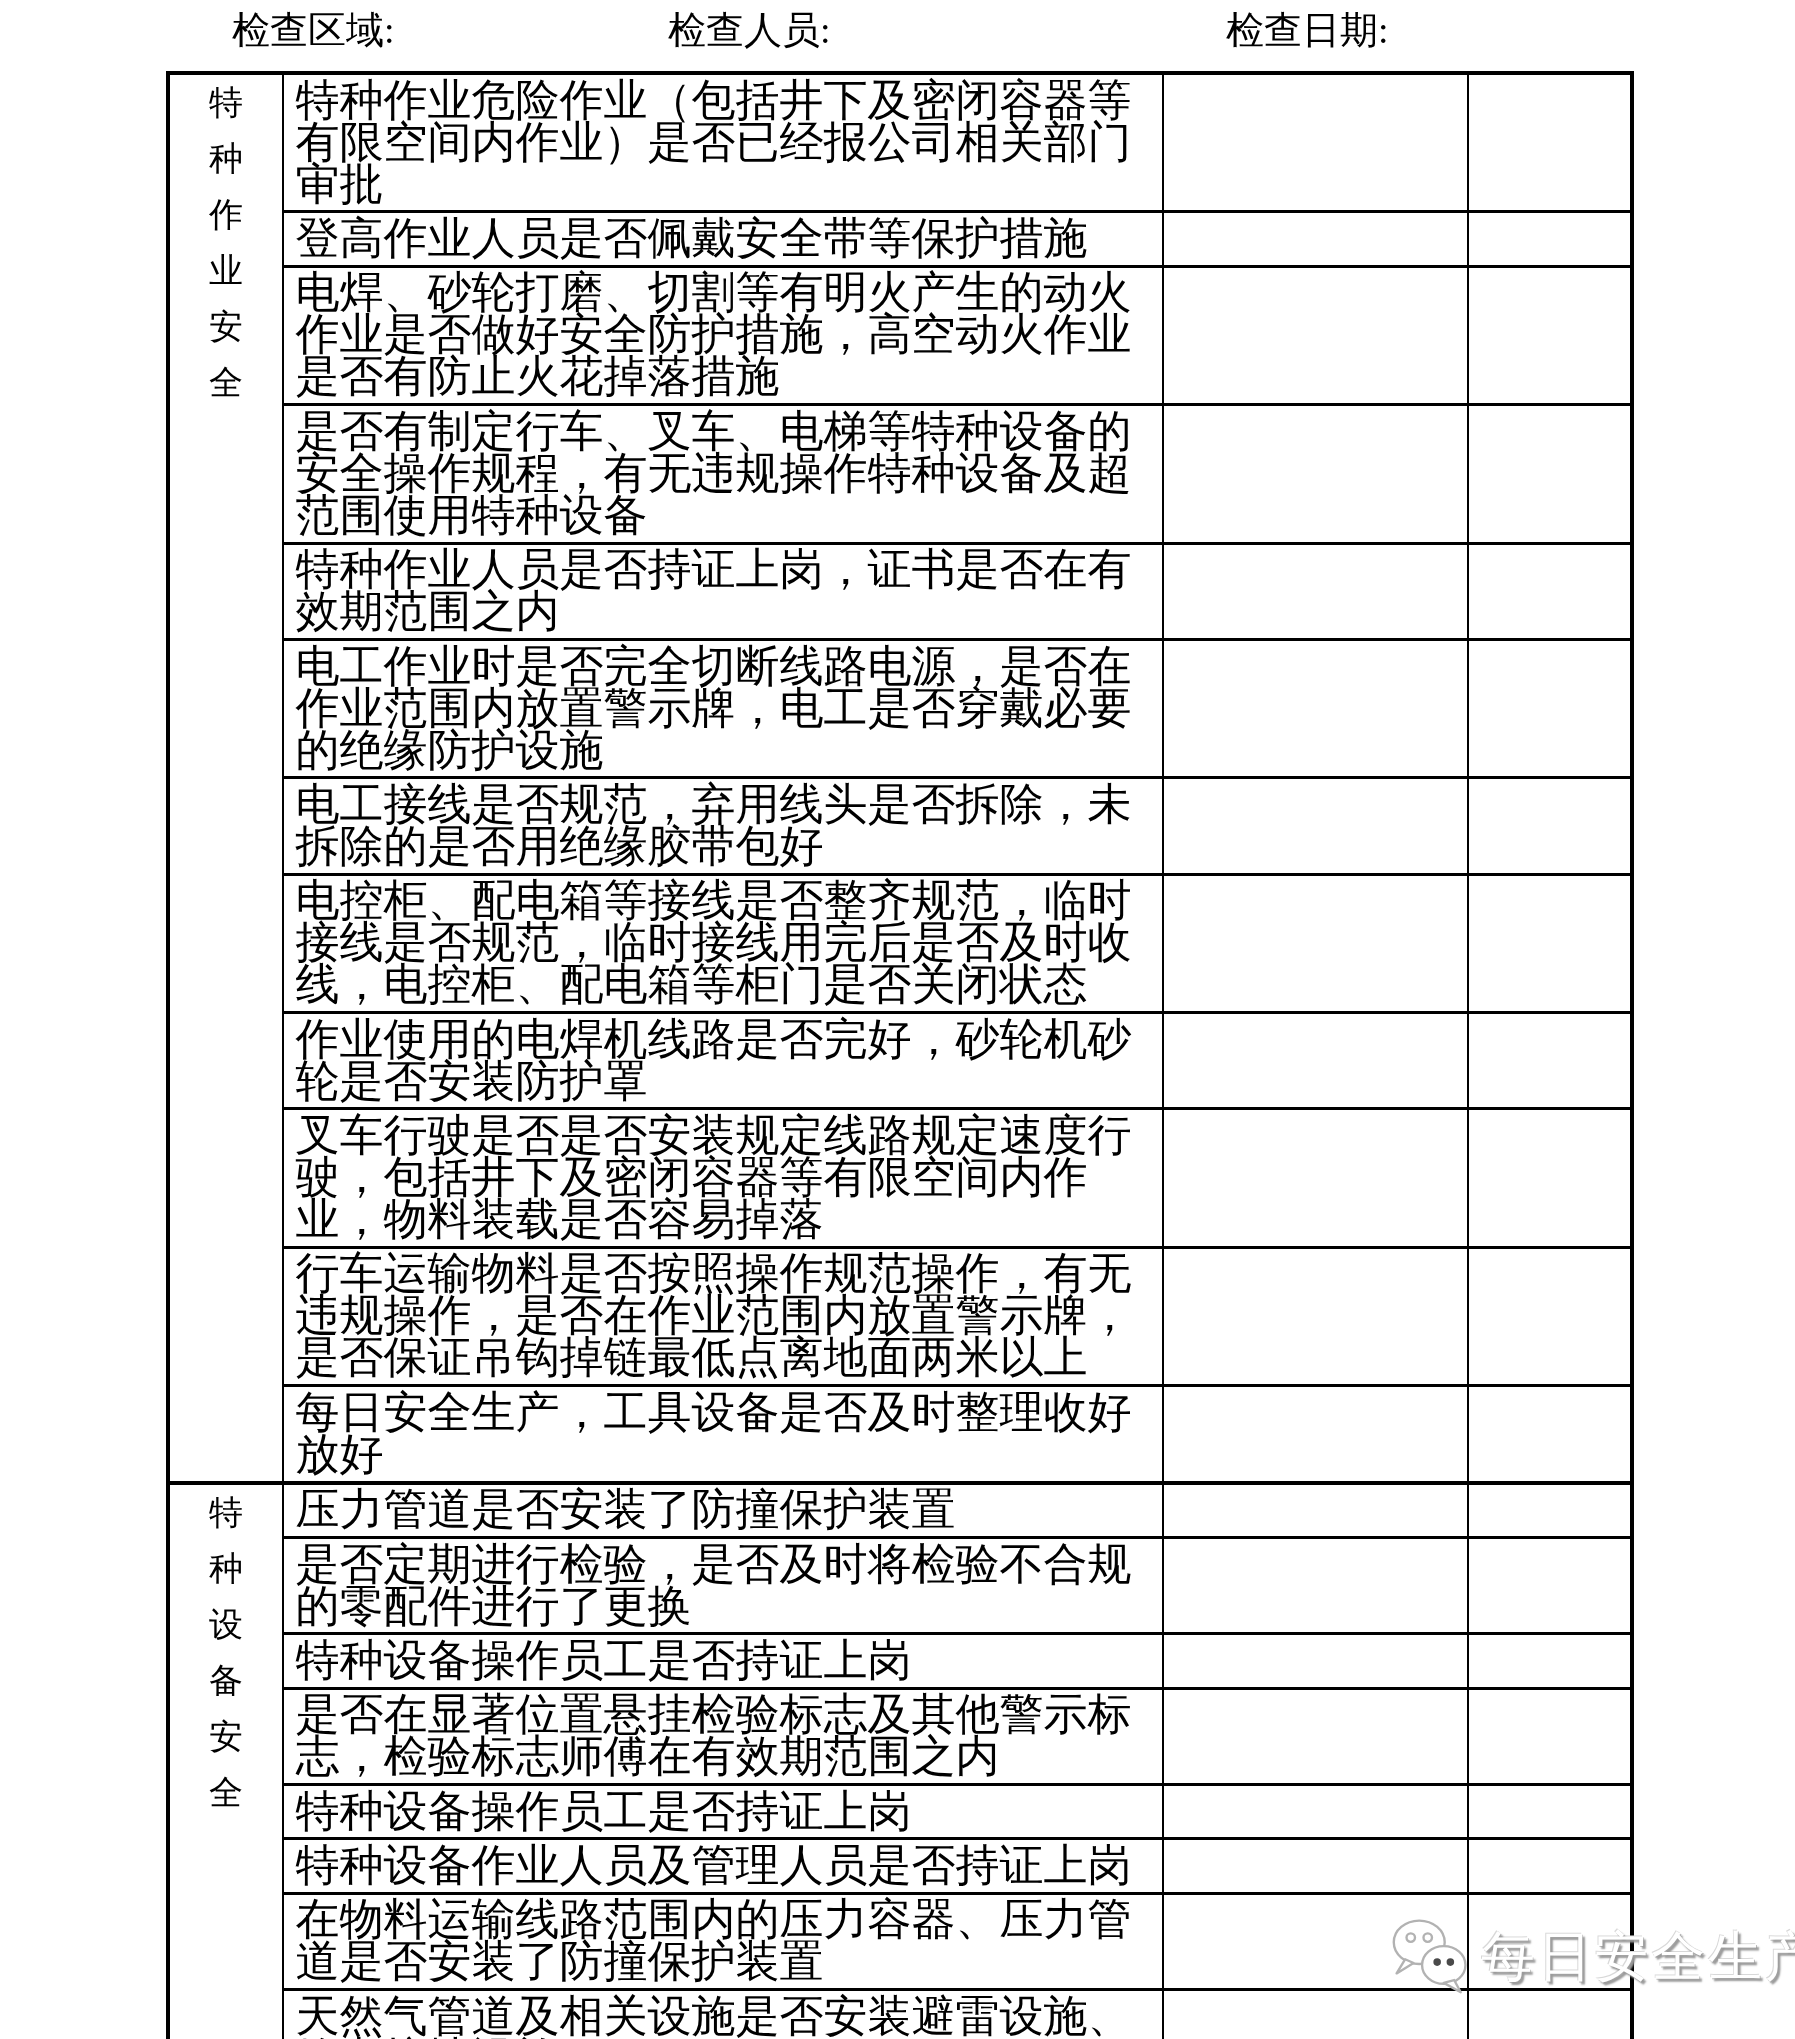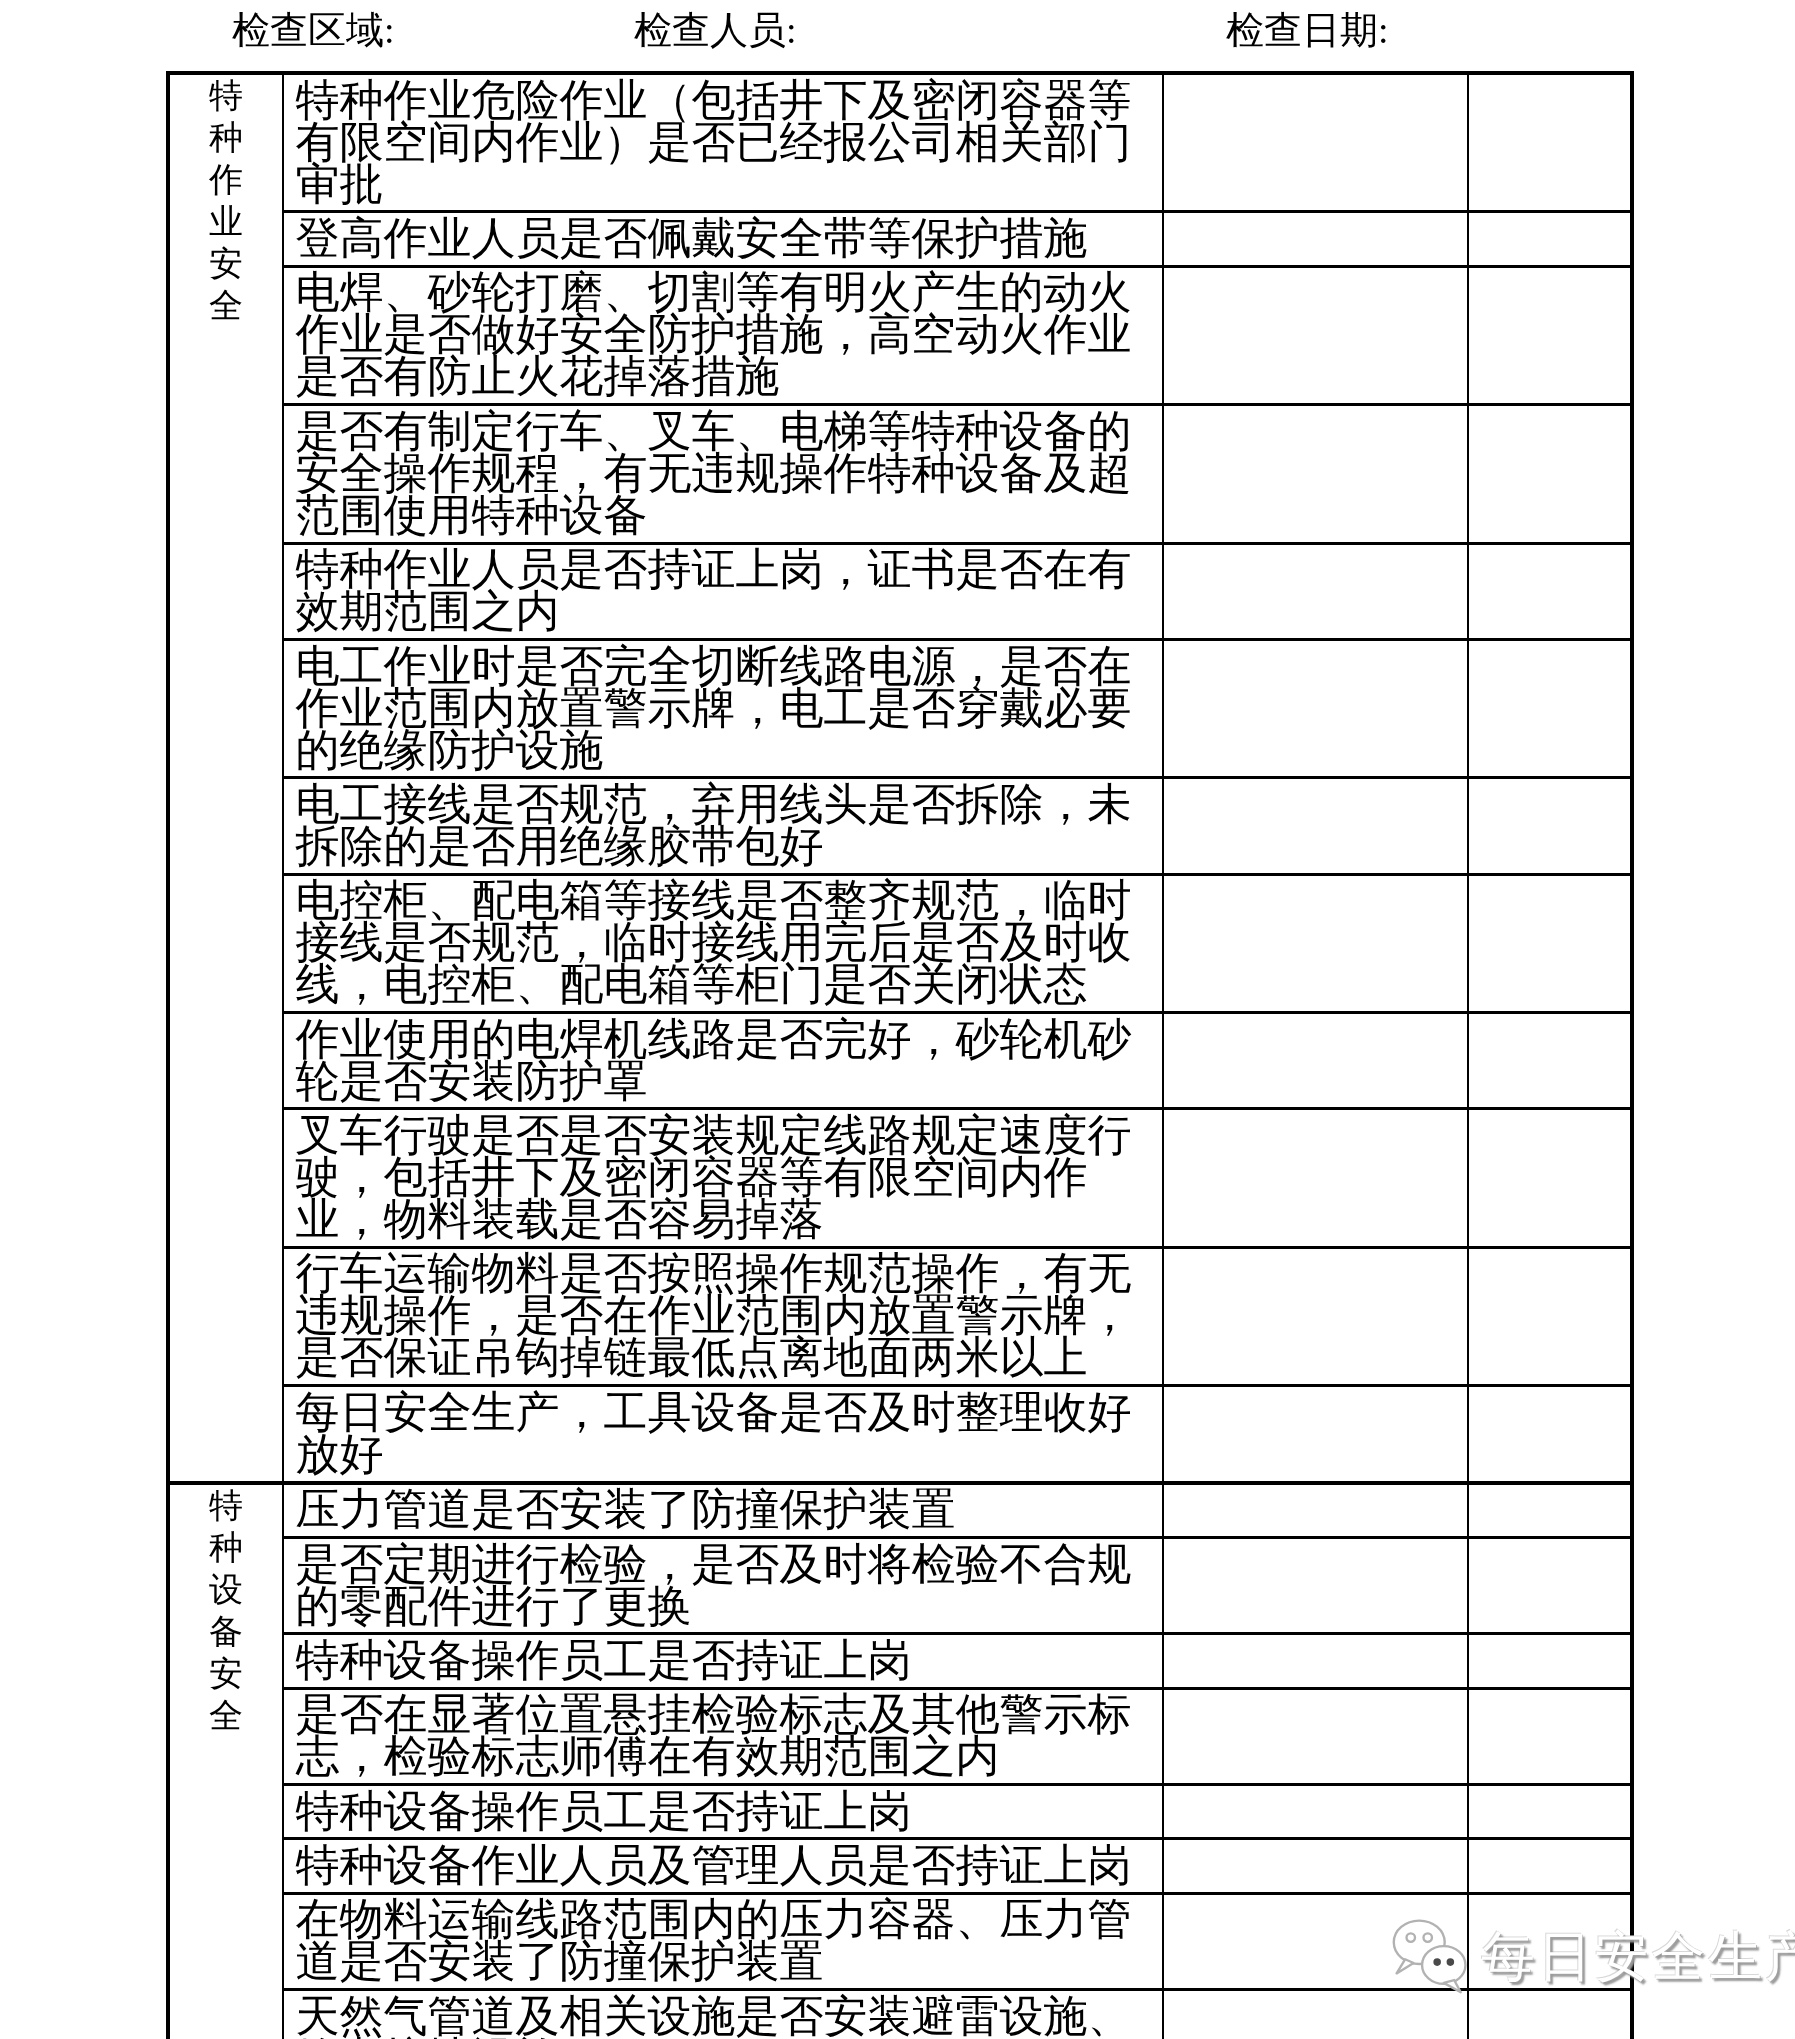--- a/index.html
+++ b/index.html
@@ -20,21 +20,21 @@
   
   .top-header { position: absolute; top: 0; left: 0; width: 100%; height: 71px; padding-left: 40px; }
   .hdr-field {
     position: absolute;
     top: 7.6px;
     font-size: 38px;
     line-height: 45px;
     white-space: nowrap;
   }
   .hdr-area  { left: 232px; }
-  .hdr-staff { left: 634px; }
+  .hdr-staff { left: 668px; }
   .hdr-date  { left: 1226px; }
 
   
   table.check-table {
     position: absolute;
     left: 166px;
     top: 71px;
     width: 1464px;
     border-collapse: collapse;
     table-layout: fixed;
@@ -50,21 +50,21 @@
 
   td.cat-cell {
     vertical-align: middle;
     text-align: center;
     padding: 0;
   }
   td.cat-cell .vtext {
     width: 1.05em;
     margin: 0 auto;
     font-size: 34px;
-    line-height: 42px;
+    line-height: 56px;
     word-break: break-all;
     text-align: center;
   }
 
   td.q-cell {
     font-size: 44px;
     line-height: 42px;
     padding: 4.7px 9.5px 4.7px 11.4px;
     text-align: left;
     word-break: break-all;

